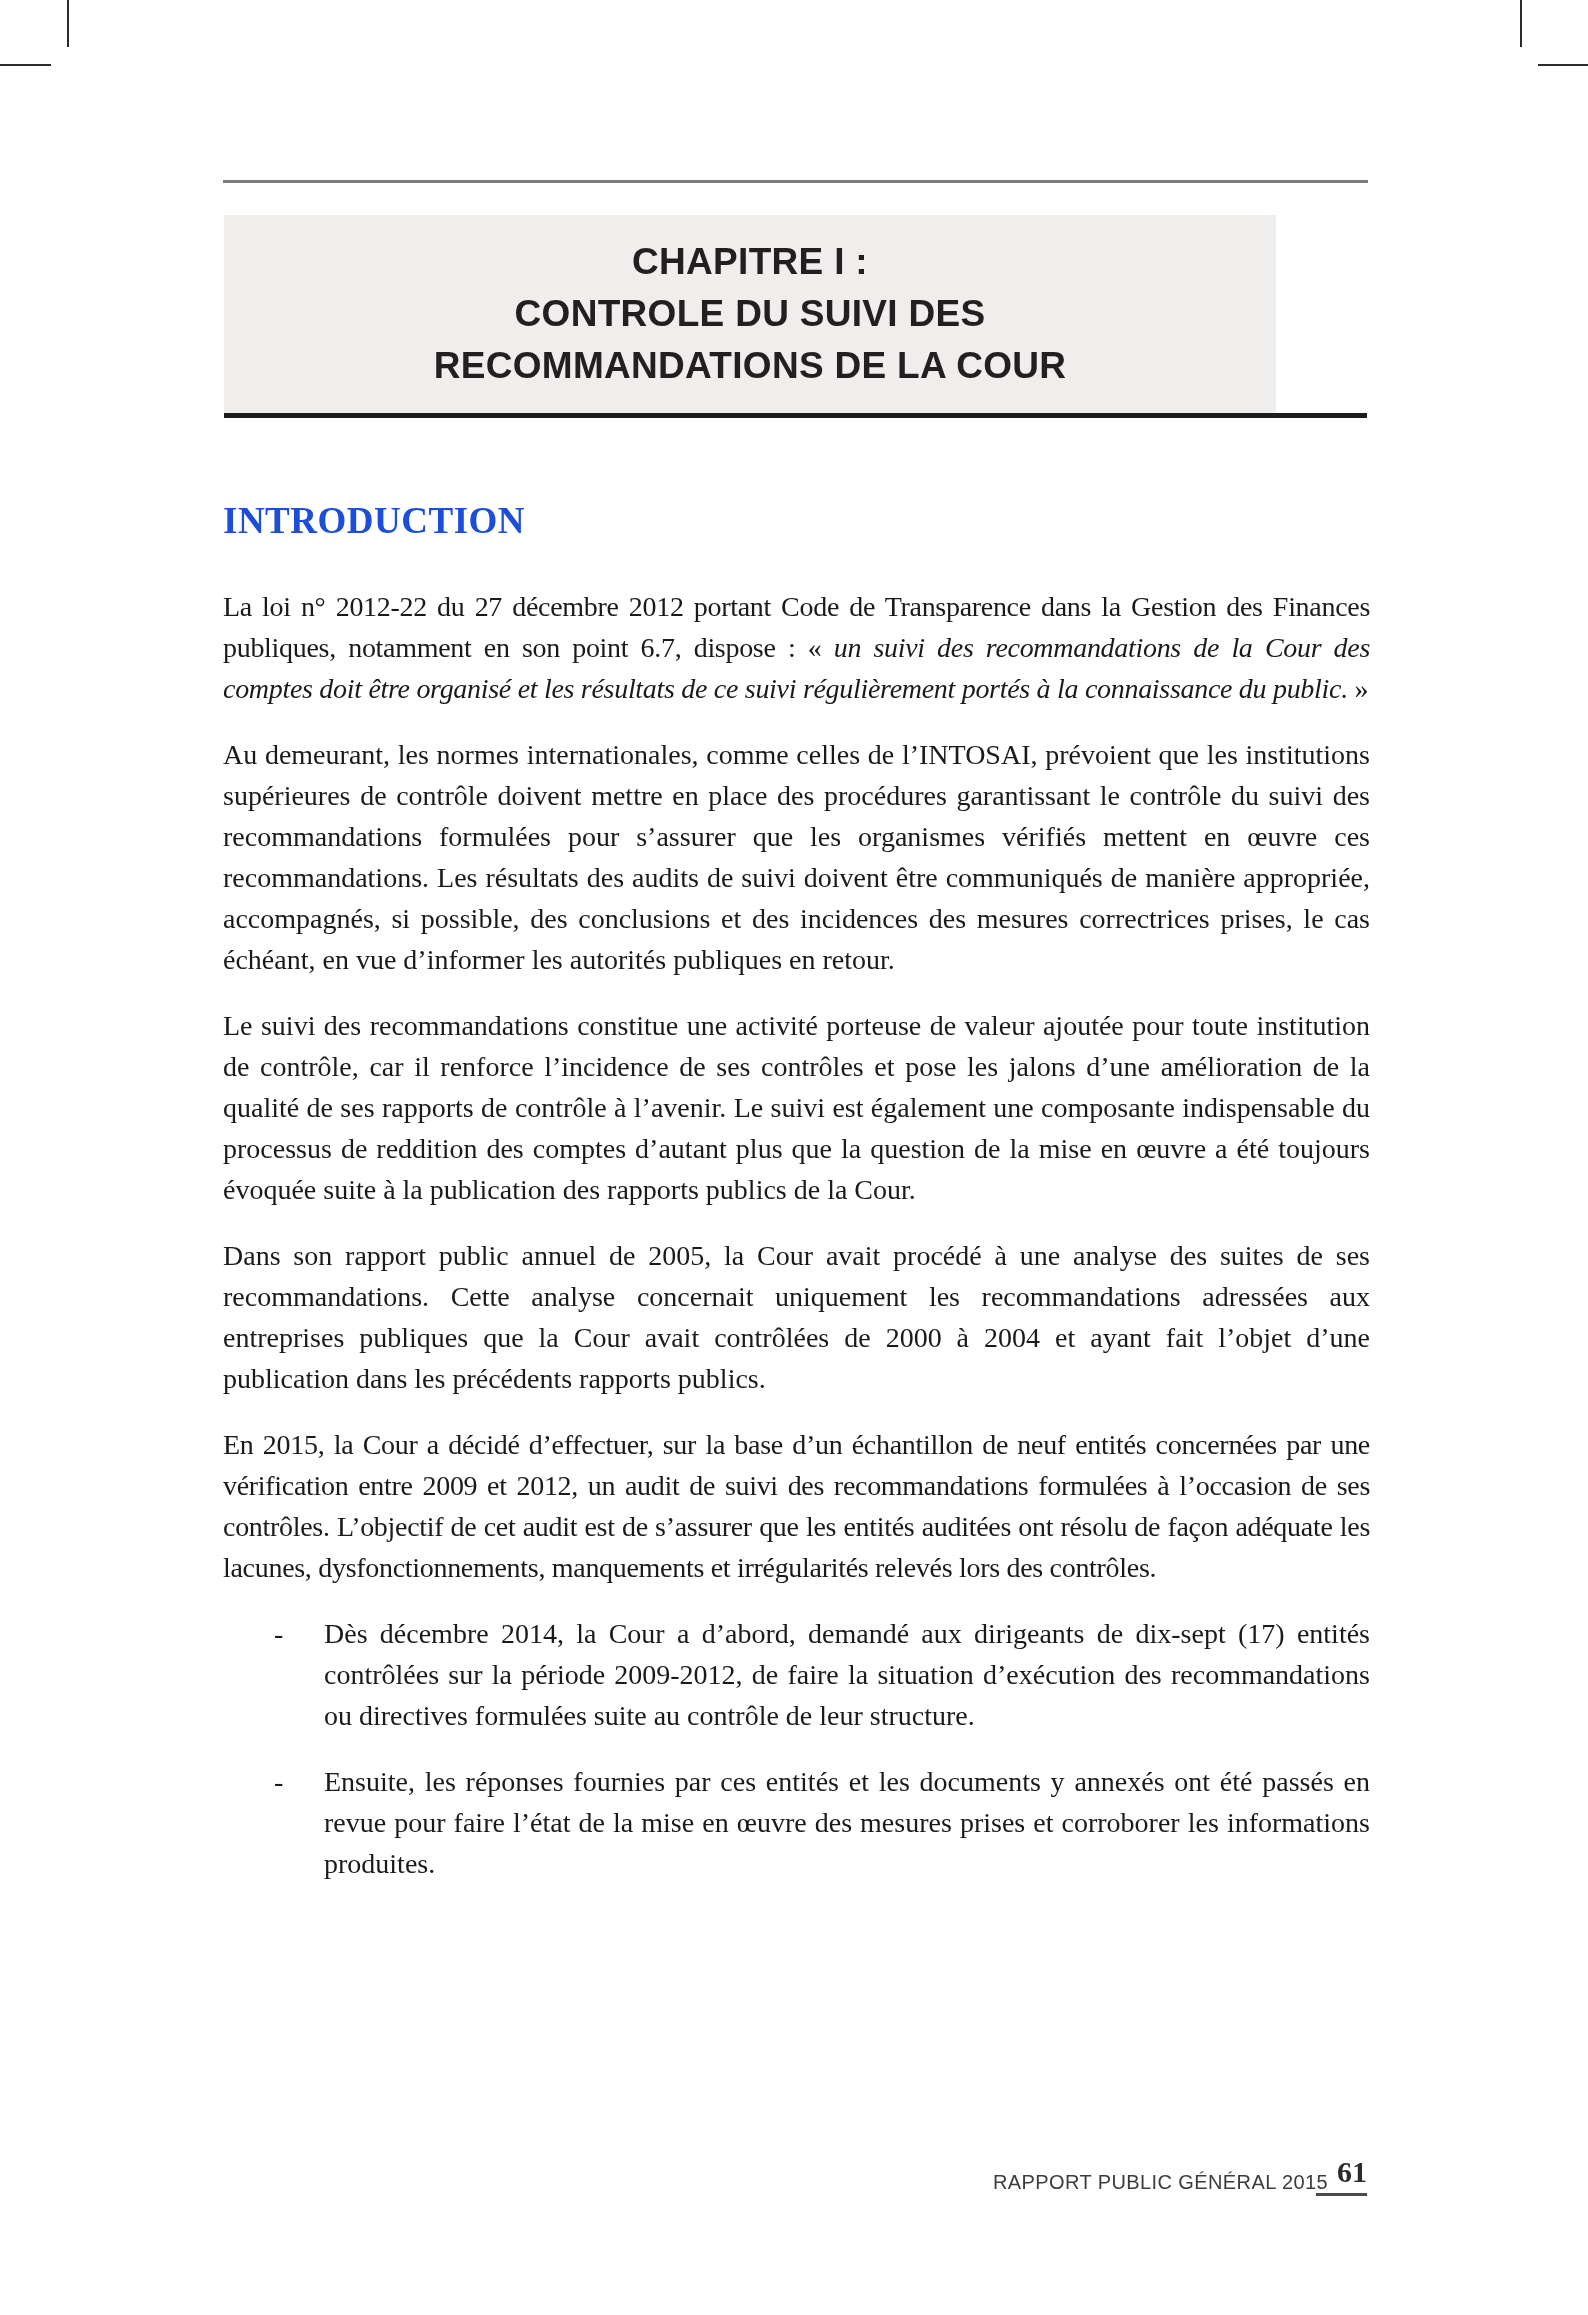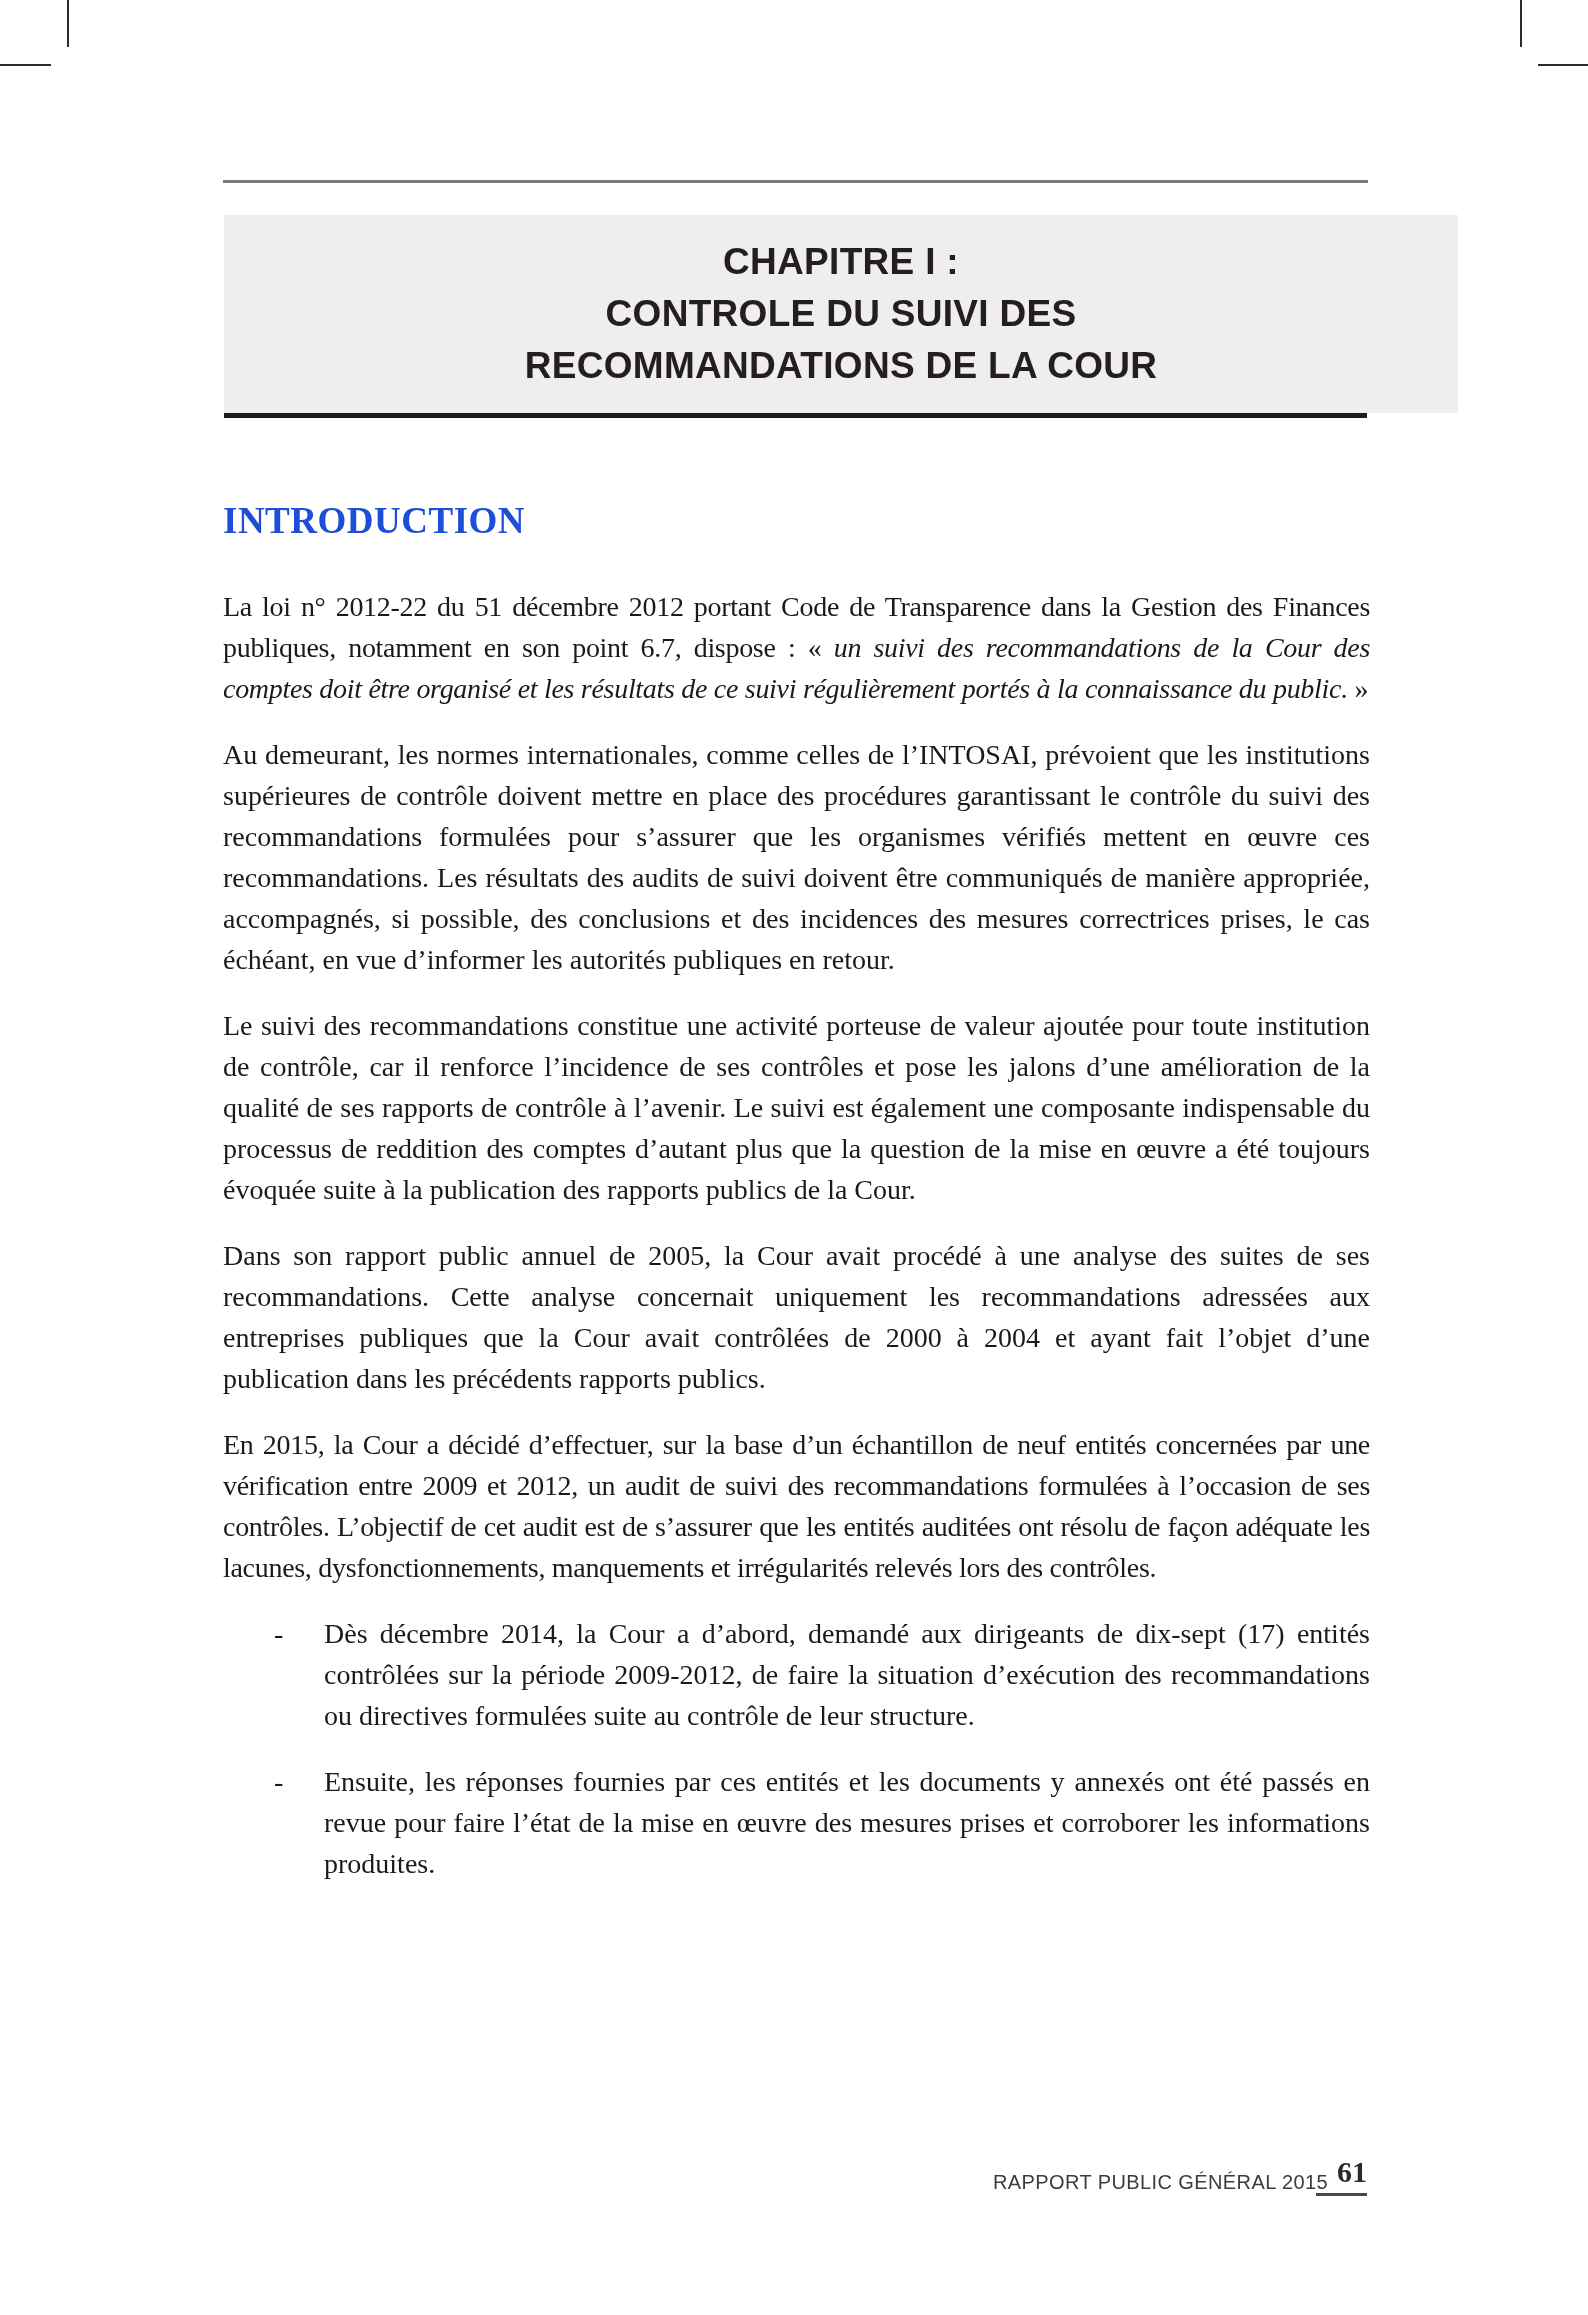--- a/index.html
+++ b/index.html
@@ -44,21 +44,21 @@
     top: 180px;
     width: 1145px;
     height: 2.7px;
     background: #7c7c7c;
   }
 
   .chapter-band {
     position: absolute;
     left: 224px;
     top: 215px;
-    width: 1234px;
+    width: 1052px;
     height: 198px;
     background: #efeeec;
     box-sizing: border-box;
     display: flex;
     flex-direction: column;
     align-items: center;
     justify-content: center;
   }
 
   .chapter-line {
@@ -187,21 +187,21 @@
     <div class="chapter-line">CONTROLE DU SUIVI DES</div>
     <div class="chapter-line">RECOMMANDATIONS DE LA COUR</div>
   </div>
 
   <div class="bottom-rule"></div>
 
   <div class="section-heading">INTRODUCTION</div>
 
   <div class="body">
 
-    <p class="para tight"><span>La loi n° 2012-22 du 51 décembre 2012 portant Code de Transparence dans la Gestion des Finances publiques, notamment en son point 6.7, dispose : « </span><em class="quote">un suivi des recommandations de la Cour des comptes doit être organisé et les résultats de ce suivi régulièrement portés à la connaissance du public.</em><span> »</span></p>
+    <p class="para tight"><span>La loi n° 2012-22 du 27 décembre 2012 portant Code de Transparence dans la Gestion des Finances publiques, notamment en son point 6.7, dispose : « </span><em class="quote">un suivi des recommandations de la Cour des comptes doit être organisé et les résultats de ce suivi régulièrement portés à la connaissance du public.</em><span> »</span></p>
 
     <p class="para">Au demeurant, les normes internationales, comme celles de l’INTOSAI, prévoient que les institutions supérieures de contrôle doivent mettre en place des procédures garantissant le contrôle du suivi des recommandations formulées pour s’assurer que les organismes vérifiés mettent en œuvre ces recommandations. Les résultats des audits de suivi doivent être communiqués de manière appropriée, accompagnés, si possible, des conclusions et des incidences des mesures correctrices prises, le cas échéant, en vue d’informer les autorités publiques en retour.</p>
 
     <p class="para">Le suivi des recommandations constitue une activité porteuse de valeur ajoutée pour toute institution de contrôle, car il renforce l’incidence de ses contrôles et pose les jalons d’une amélioration de la qualité de ses rapports de contrôle à l’avenir. Le suivi est également une composante indispensable du processus de reddition des comptes d’autant plus que la question de la mise en œuvre a été toujours évoquée suite à la publication des rapports publics de la Cour.</p>
 
     <p class="para">Dans son rapport public annuel de 2005, la Cour avait procédé à une analyse des suites de ses recommandations. Cette analyse concernait uniquement les recommandations adressées aux entreprises publiques que la Cour avait contrôlées de 2000 à 2004 et ayant fait l’objet d’une publication dans les précédents rapports publics.</p>
 
     <p class="para tight">En 2015, la Cour a décidé d’effectuer, sur la base d’un échantillon de neuf entités concernées par une vérification entre 2009 et 2012, un audit de suivi des recommandations formulées à l’occasion de ses contrôles. L’objectif de cet audit est de s’assurer que les entités auditées ont résolu de façon adéquate les lacunes, dysfonctionnements, manquements et irrégularités relevés lors des contrôles.</p>
 
 

